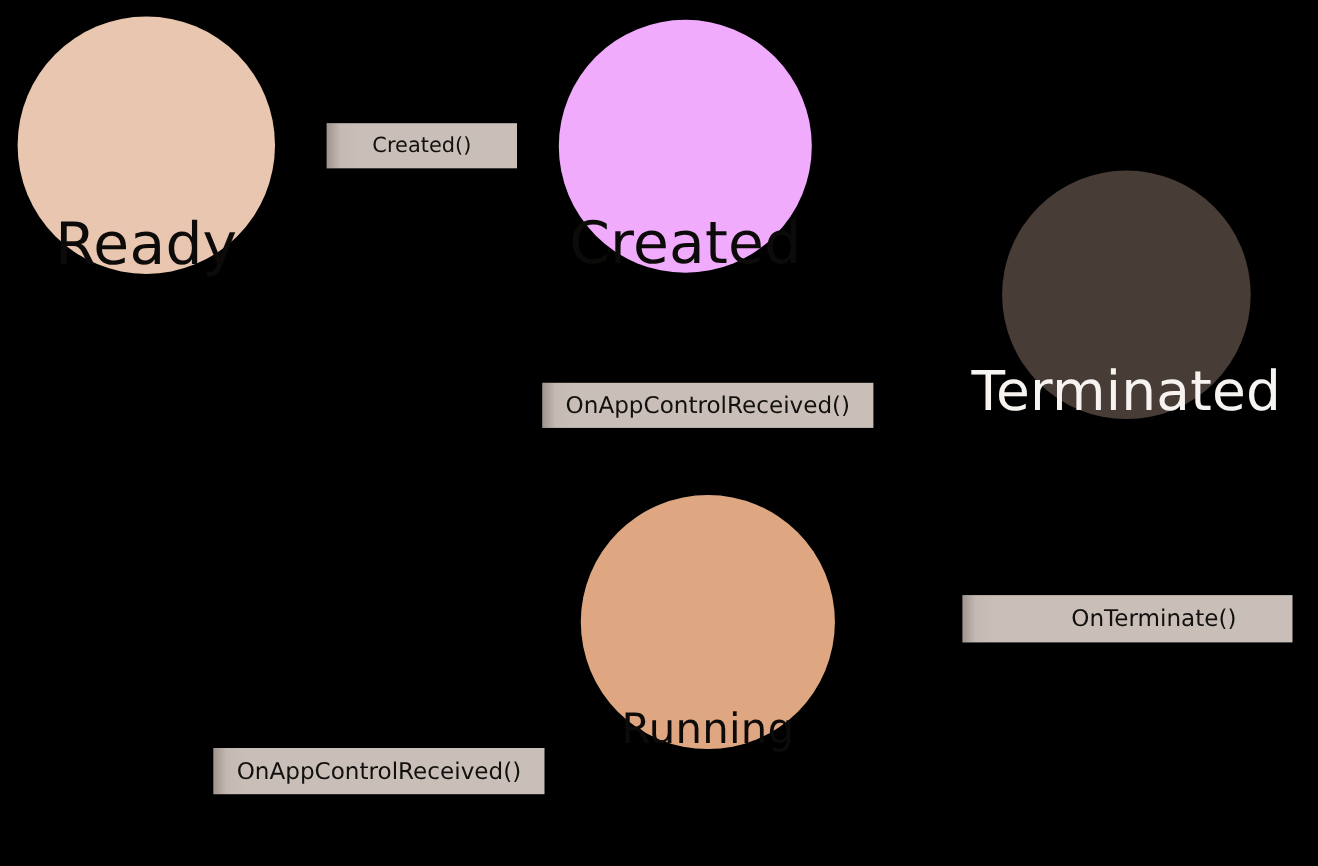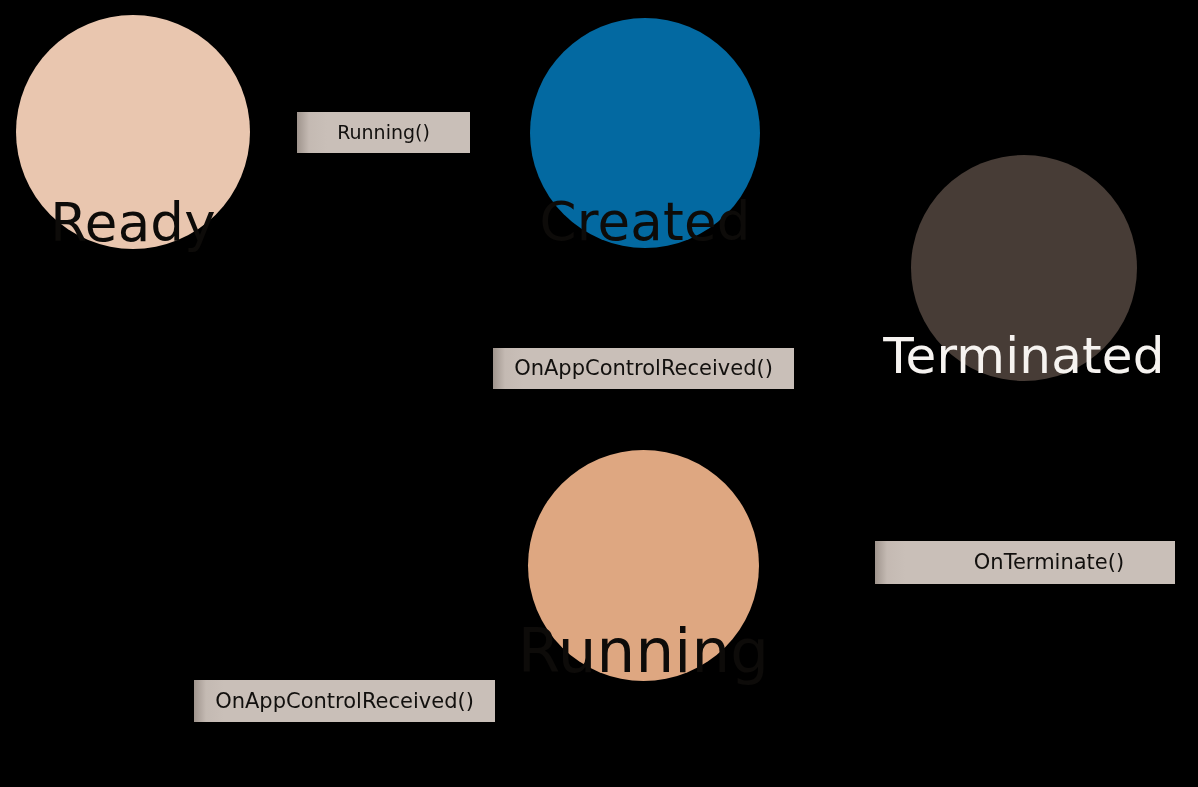--- a/index.html
+++ b/index.html
@@ -39,23 +39,23 @@
     left: 16px;  top: 15px;
     width: 234px; height: 234px;
     background: #e9c6af;
   }
   #node-ready .state-label {
     color: #0d0b09;
     font-size: 53px;
   }
 
   #node-created {
-    left: 530px; top: 18px;
+    left: 508px; top: 18px;
     width: 230px; height: 230px;
-    background: #0369a1;
+    background: #f0abfc;
   }
   #node-created .state-label {
     color: #0d0b09;
     font-size: 53px;
   }
 
   #node-terminated {
     left: 911px; top: 155px;
     width: 226px; height: 226px;
     background: #473c36;
@@ -65,21 +65,21 @@
     font-size: 50px;
   }
 
   #node-running {
     left: 528px; top: 450px;
     width: 231px; height: 231px;
     background: #dea781;
   }
   #node-running .state-label {
     color: #0d0b09;
-    font-size: 61px;
+    font-size: 38px;
   }
 
   
   .transition-label {
     position: absolute;
     display: flex;
     align-items: center;
     justify-content: center;
     box-sizing: border-box;
     background: #c9bfb8;
@@ -132,21 +132,21 @@
 
   <div class="state-node" id="node-terminated">
     <span class="state-label">Terminated</span>
   </div>
 
   <div class="state-node" id="node-running">
     <span class="state-label">Running</span>
   </div>
 
   <div class="transition-label" id="label-oncreate">
-    <span class="transition-text">Running()</span>
+    <span class="transition-text">Created()</span>
   </div>
 
   <div class="transition-label" id="label-onappcontrolreceived-top">
     <span class="transition-text">OnAppControlReceived()</span>
   </div>
 
   <div class="transition-label" id="label-onterminate">
     <span class="transition-text">OnTerminate()</span>
   </div>
 

